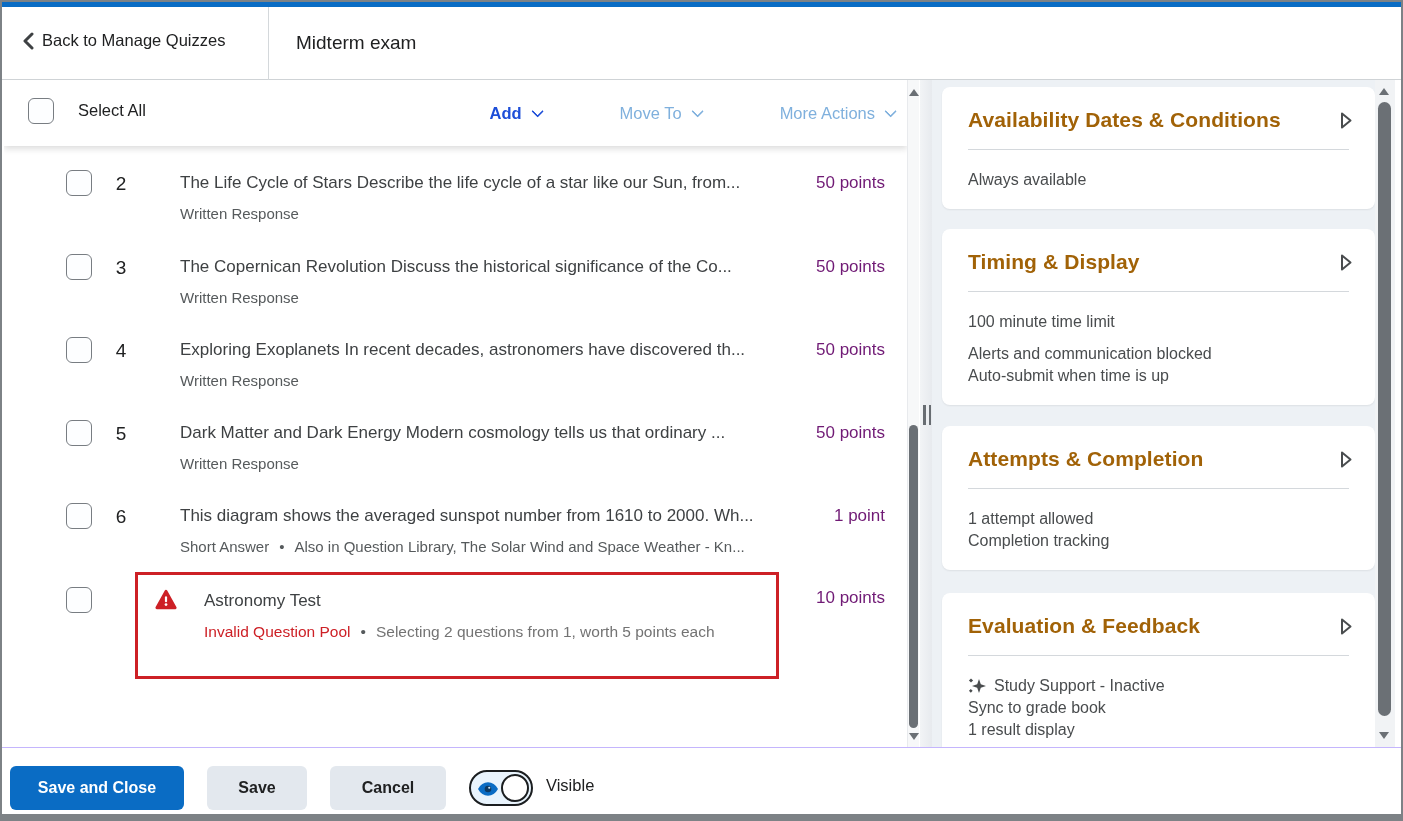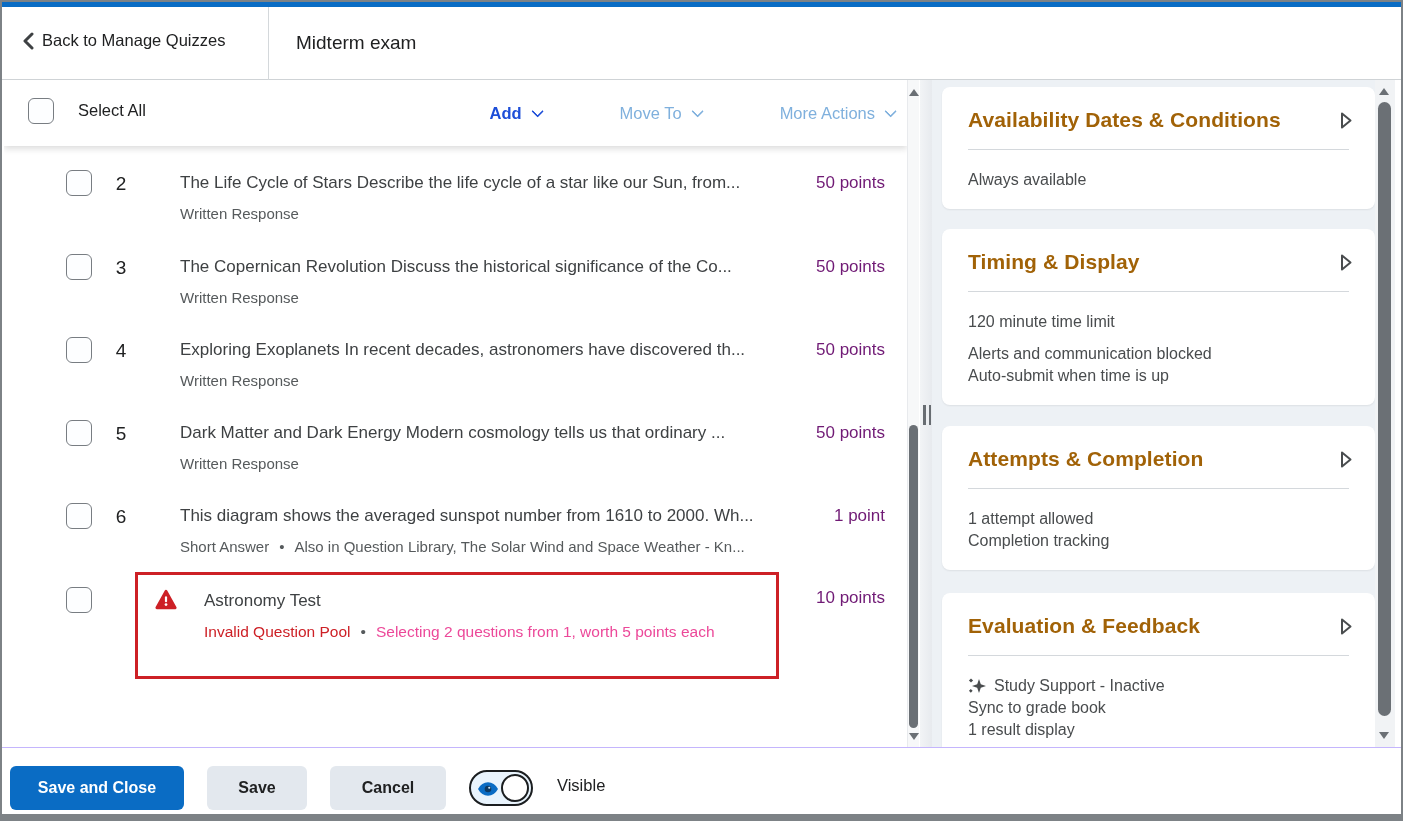--- a/index.html
+++ b/index.html
@@ -41,21 +41,21 @@
   .qpts { position:absolute; right:22px; top:11px; font-size:17px; color:#701a75; text-align:right; }
 
   
   #pool-row { position:absolute; left:0; top:492px; width:100%; height:115px; }
   #pool-row .cb { position:absolute; left:62px; top:15px; }
   .pool-box { position:absolute; left:131px; top:0; width:644px; height:107px; border:3px solid #cd2026; background:#fff; }
   .warn-icon { position:absolute; left:17px; top:14px; width:22px; height:22px; }
   .pool-title { position:absolute; left:66px; top:16px; font-size:17px; color:#3e4143; }
   .pool-line2 { position:absolute; left:66px; top:48px; font-size:15.5px; white-space:nowrap; }
   .pool-error { color:#cd2026; }
-  .pool-detail { color:#ec4899; }
+  .pool-detail { color:#737373; }
   .pool-line2 .dot { margin:0 10px; color:#565a5c; }
   #pool-row .qpts { top:16px; }
 
   
   #main-scrollbar { position:absolute; left:905px; top:78px; width:12px; height:667px; background:#f7f8f9; border-left:1px solid #e8eaed; z-index:3; }
   .sb-arrow-up { position:absolute; left:1px; width:0; height:0; border-left:5px solid transparent; border-right:5px solid transparent; border-bottom:7px solid #6b7075; }
   .sb-arrow-down { position:absolute; left:1px; width:0; height:0; border-left:5px solid transparent; border-right:5px solid transparent; border-top:7px solid #6b7075; }
   #main-scrollbar .sb-arrow-up { top:9px; }
   #main-scrollbar .sb-arrow-down { bottom:7px; }
   #main-thumb { position:absolute; left:1px; top:345px; width:9px; height:303px; background:#6b7075; border-radius:5px; }
@@ -83,21 +83,21 @@
 
   
   #footer { position:absolute; left:0; top:745px; width:100%; height:69px; background:#fff; border-top:1px solid #c4b5fd; z-index:10; }
   .btn { position:absolute; top:18px; height:44px; border:none; border-radius:6px; font-family:inherit; font-size:16px; cursor:pointer; }
   #btn-save-close { left:8px; width:174px; background:#0a6cc4; color:#fff; font-weight:bold; }
   #btn-save { left:205px; width:100px; background:#e3e8ee; color:#202122; font-weight:600; }
   #btn-cancel { left:328px; width:116px; background:#e3e8ee; color:#202122; font-weight:600; }
   #visibility-toggle { position:absolute; left:467px; top:22px; width:64px; height:36px; border:2px solid #1b1e20; border-radius:18px; background:#e9f4fd; cursor:pointer; }
   #visibility-toggle .knob { position:absolute; right:2px; top:2px; width:28px; height:28px; background:#fff; border:2px solid #1b1e20; border-radius:50%; }
   #visibility-toggle .eye { position:absolute; left:7px; top:10px; }
-  .visible-label { position:absolute; left:544px; top:28px; font-size:16.5px; color:#202122;margin-left:11px; }
+  .visible-label { position:absolute; left:544px; top:28px; font-size:16.5px; color:#202122; }
 </style>
 </head>
 <body>
 
 <div id="window">
   <div id="topbar"></div>
 
   <div id="header">
     <div class="back-link">
       <svg width="12" height="18" viewBox="0 0 12 18">
@@ -212,21 +212,21 @@
       <hr>
       <div class="body">Always available</div>
     </div>
 
     <div class="card" style="top:149px">
       <h2>Timing &amp; Display</h2>
       <svg class="chev-right" width="14" height="19" viewBox="0 0 14 19">
           <path d="M3 2.5 L11.5 9.5 L3 16.5 Z" fill="none" stroke="#494c4e" stroke-width="2" stroke-linejoin="round"></path>
         </svg>
       <hr>
-      <div class="body">120 minute time limit</div>
+      <div class="body">100 minute time limit</div>
       <div class="body">
         <div>Alerts and communication blocked</div>
         <div>Auto-submit when time is up</div>
       </div>
     </div>
 
     <div class="card" style="top:346px">
       <h2>Attempts &amp; Completion</h2>
       <svg class="chev-right" width="14" height="19" viewBox="0 0 14 19">
           <path d="M3 2.5 L11.5 9.5 L3 16.5 Z" fill="none" stroke="#494c4e" stroke-width="2" stroke-linejoin="round"></path>

